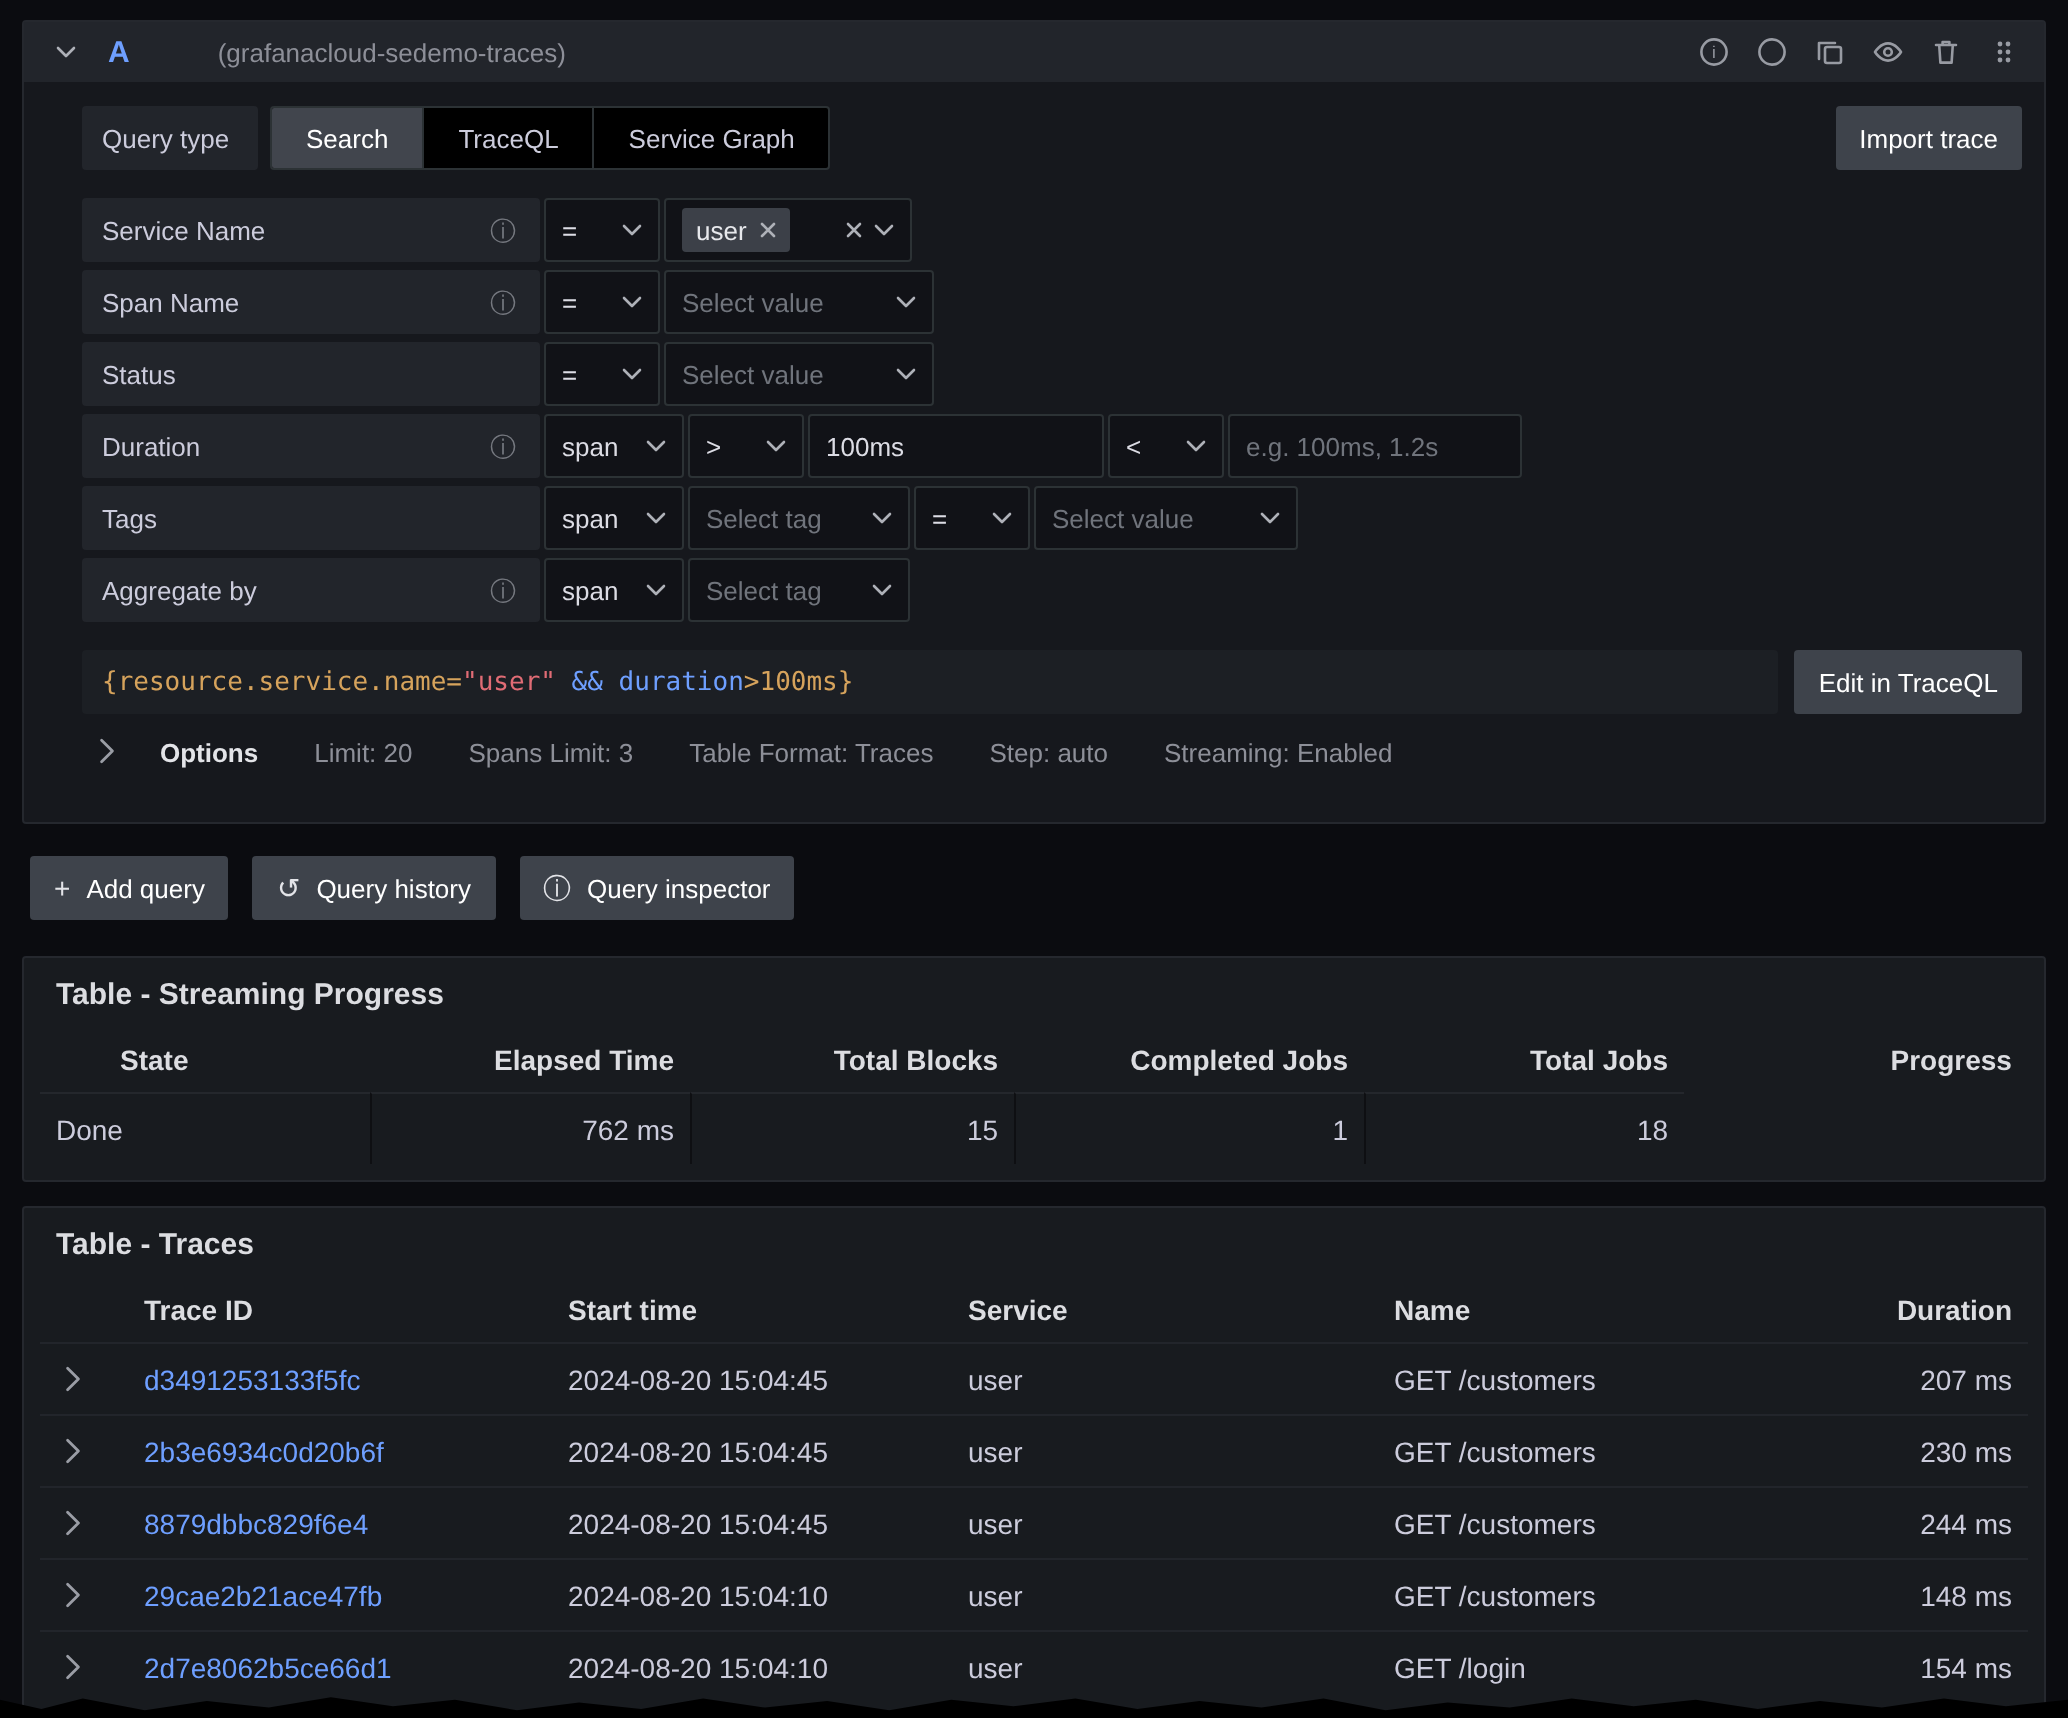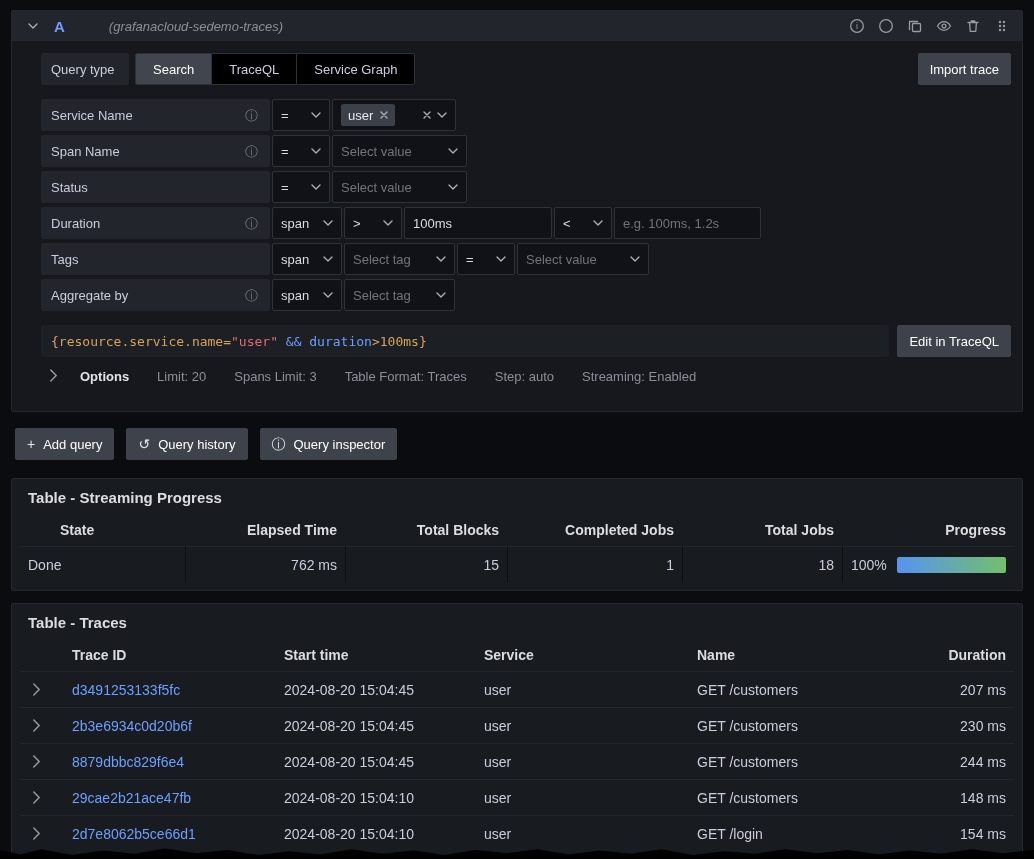--- a/index.html
+++ b/index.html
@@ -8,21 +8,21 @@
     background:#000; font-family:"Liberation Sans",sans-serif;
     color:#ccccdc; font-size:14px; overflow:hidden; position:relative;
   }
   .screen { position:absolute; inset:0; background:#0b0c10; padding:10px 11px; }
 
   
   .query-card { background:#16181d; border:1px solid #25282e; border-radius:2px; }
   .q-header { height:30px; background:#22252b; display:flex; align-items:center; padding:0 12px 0 16px; gap:10px; }
   .collapse-chev { color:#9a9da5; display:flex; cursor:pointer; }
   .ref-id { color:#6e9fff; font-weight:700; font-size:15px; margin:0 34px 0 6px; cursor:pointer; }
-  .ds-name { font-style:italic; color:#8d8f98; font-size:13px; }
+  .ds-name { color:#8d8f98; font-size:13px; }
   .flex-sp { flex:1; }
   .hdr-icons { display:flex; align-items:center; gap:13px; }
   .icon-btn { width:16px; height:16px; color:#989ba3; cursor:pointer; display:flex; }
   .icon-btn svg { width:16px; height:16px; }
   .stroke path, .stroke circle, .stroke rect, .caret path, .x-icon path, .chev-r path
     { fill:none; stroke:currentColor; stroke-width:1.3; stroke-linecap:round; stroke-linejoin:round; }
   .fillc { fill:currentColor; stroke:none; }
 
   .q-body { padding:12px 11px 14px 29px; }
 
@@ -358,24 +358,20 @@
       <div class="sp-h num-h">Completed Jobs</div>
       <div class="sp-h num-h">Total Jobs</div>
       <div class="sp-h num-h">Progress</div>
     </div>
     <div class="sp-grid">
       <div class="sp-c">Done</div>
       <div class="sp-c num">762 ms</div>
       <div class="sp-c num">15</div>
       <div class="sp-c num">1</div>
       <div class="sp-c num">18</div>
-      <div class="sp-c progress-cell">
-        <span>100%</span>
-        <span class="pbar"></span>
-      </div>
     </div>
   </div>
 
   <div class="panel traces">
     <div class="panel-title">Table - Traces</div>
     <div class="tr-grid tr-head">
       <div class="cell"></div>
       <div class="cell">Trace ID</div>
       <div class="cell">Start time</div>
       <div class="cell">Service</div>

